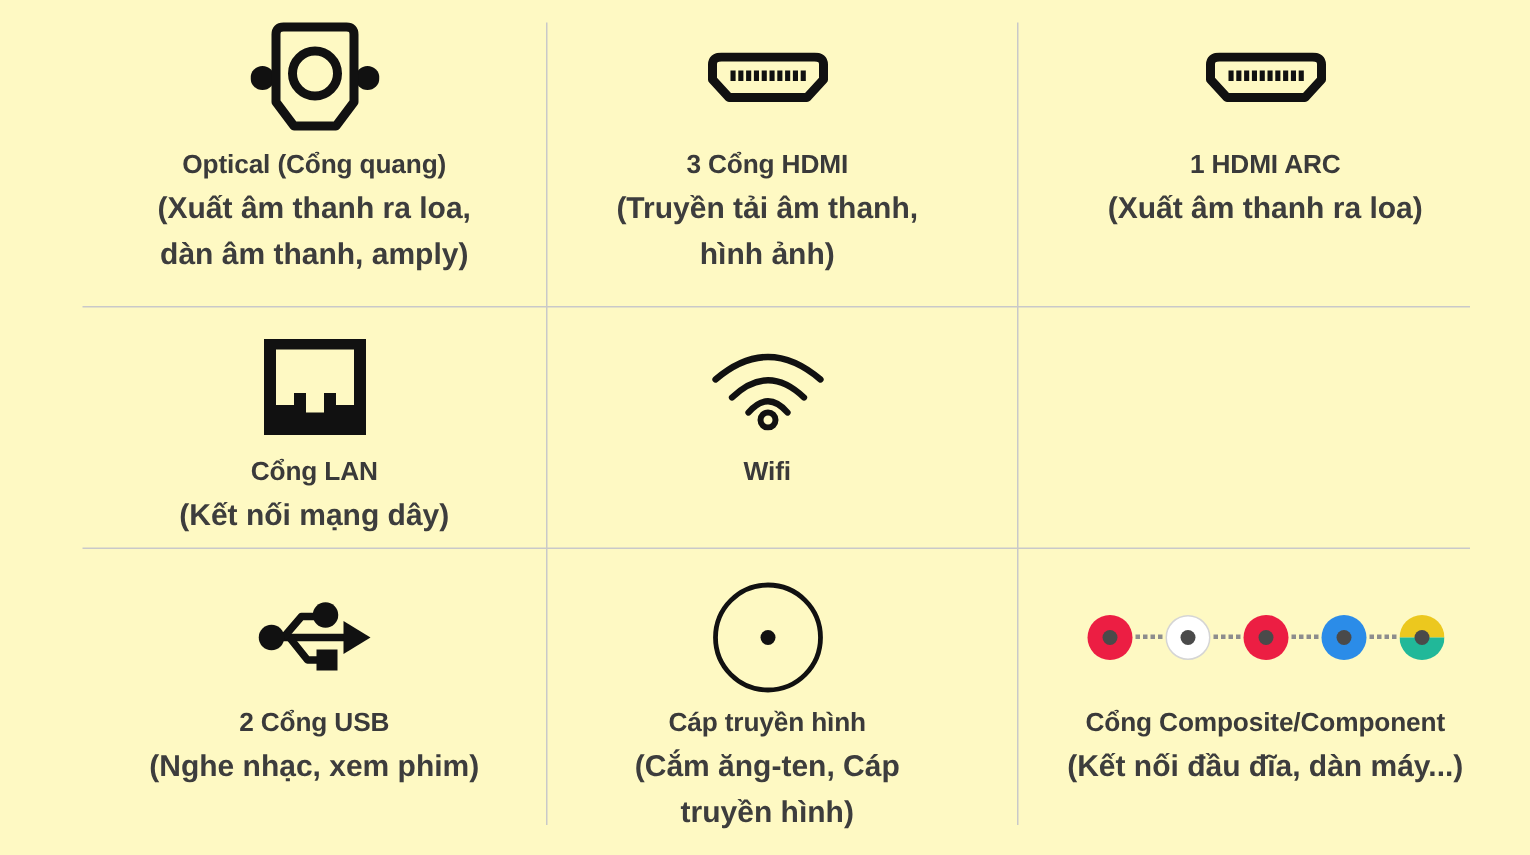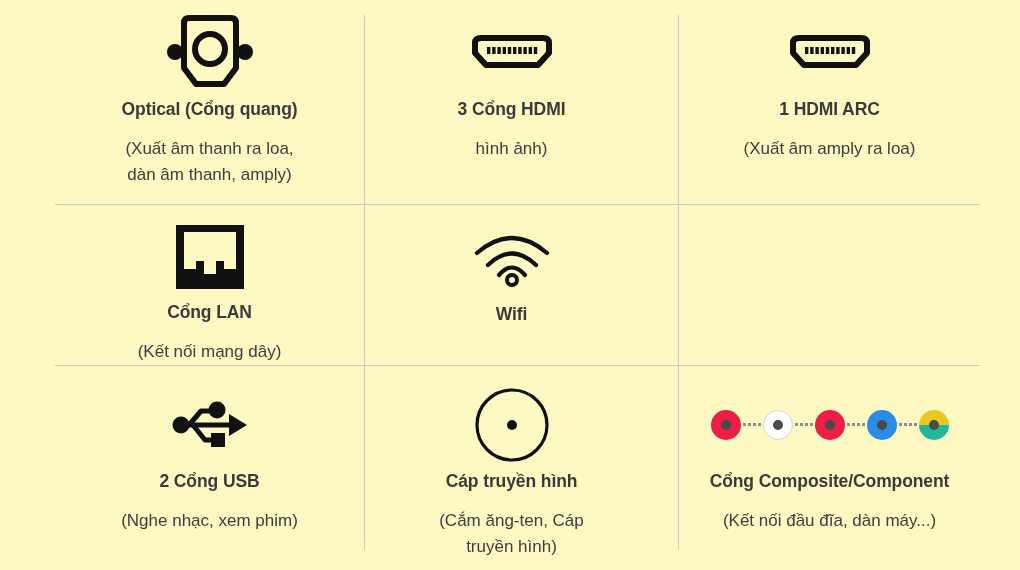--- a/index.html
+++ b/index.html
@@ -45,21 +45,21 @@
   .cell {
     position: absolute;
     box-sizing: border-box;
     display: flex;
     flex-direction: column;
     align-items: center;
     text-align: center;
   }
   .col1 { left: 55px;  width: 309px; }
   .col2 { left: 355px; width: 313px; }
-  .col3 { left: 679px; width: 301px; }
+  .col3 { left: 693px; width: 301px; }
 
   .row1 { top: 0px;   height: 204px; }
   .row2 { top: 205px; height: 160px; }
   .row3 { top: 366px; height: 204px; }
 
   .icon-wrap {
     display: flex;
     align-items: center;
     justify-content: center;
     width: 100%;
@@ -70,25 +70,25 @@
 
   .title {
     font-size: 17.5px;
     font-weight: bold;
     color: #3a3a3a;
     line-height: 1.35;
     letter-spacing: -0.1px;
   }
   .r2 .title { margin-top: 2px; }
   .subtitle {
-    font-size: 17px;
-    font-weight: normal;
+    font-size: 20px;
+    font-weight: bold;
     color: #3d3d3d;
     line-height: 1.55;
-    margin-top: 14px;
+    margin-top: 2px;
     max-width: 270px;
   }
   .cell.r2 .title { font-size: 17.5px; }
 
   
   .rca-row {
     display: flex;
     align-items: center;
     gap: 0px;
   }
@@ -176,20 +176,21 @@
           <rect x="45" y="12" width="3.4" height="7"></rect>
           <rect x="50.2" y="12" width="3.4" height="7"></rect>
           <rect x="55.4" y="12" width="3.4" height="7"></rect>
           <rect x="60.6" y="12" width="3.4" height="7"></rect>
           <rect x="65.8" y="12" width="3.4" height="7"></rect>
         </g>
       </svg>
     </div>
     <div class="title">3 Cổng HDMI</div>
     <div class="subtitle">
+      <div>(Truyền tải âm thanh,</div>
       <div>hình ảnh)</div>
     </div>
   </div>
 
   <div class="cell col3 row1 r1">
     <div class="icon-wrap">
       <svg width="88" height="34" viewBox="0 0 88 34" aria-hidden="true">
         <path d="M7 8 Q7 3 13 3 L75 3 Q81 3 81 8 L81 18 L70 30 L18 30 L7 18 Z" fill="none" stroke="#111111" stroke-width="6" stroke-linejoin="round"></path>
         <g fill="#111111">
           <rect x="19" y="12" width="3.4" height="7"></rect>
@@ -200,21 +201,21 @@
           <rect x="45" y="12" width="3.4" height="7"></rect>
           <rect x="50.2" y="12" width="3.4" height="7"></rect>
           <rect x="55.4" y="12" width="3.4" height="7"></rect>
           <rect x="60.6" y="12" width="3.4" height="7"></rect>
           <rect x="65.8" y="12" width="3.4" height="7"></rect>
         </g>
       </svg>
     </div>
     <div class="title">1 HDMI ARC</div>
     <div class="subtitle">
-      <div>(Xuất âm amply ra loa)</div>
+      <div>(Xuất âm thanh ra loa)</div>
     </div>
   </div>
 
   <div class="cell col2 row2 r2">
     <div class="icon-wrap">
       <svg width="78" height="58" viewBox="0 0 78 58" aria-hidden="true">
         <path d="M4 24 Q39 -6 74 24" fill="none" stroke="#111111" stroke-width="4.2" stroke-linecap="round"></path>
         <path d="M15 36 Q39 13 63 36" fill="none" stroke="#111111" stroke-width="4.2" stroke-linecap="round"></path>
         <path d="M26 46 Q39 31 52 46" fill="none" stroke="#111111" stroke-width="4.2" stroke-linecap="round"></path>
         <circle cx="39" cy="51" r="5" fill="none" stroke="#111111" stroke-width="4"></circle>

